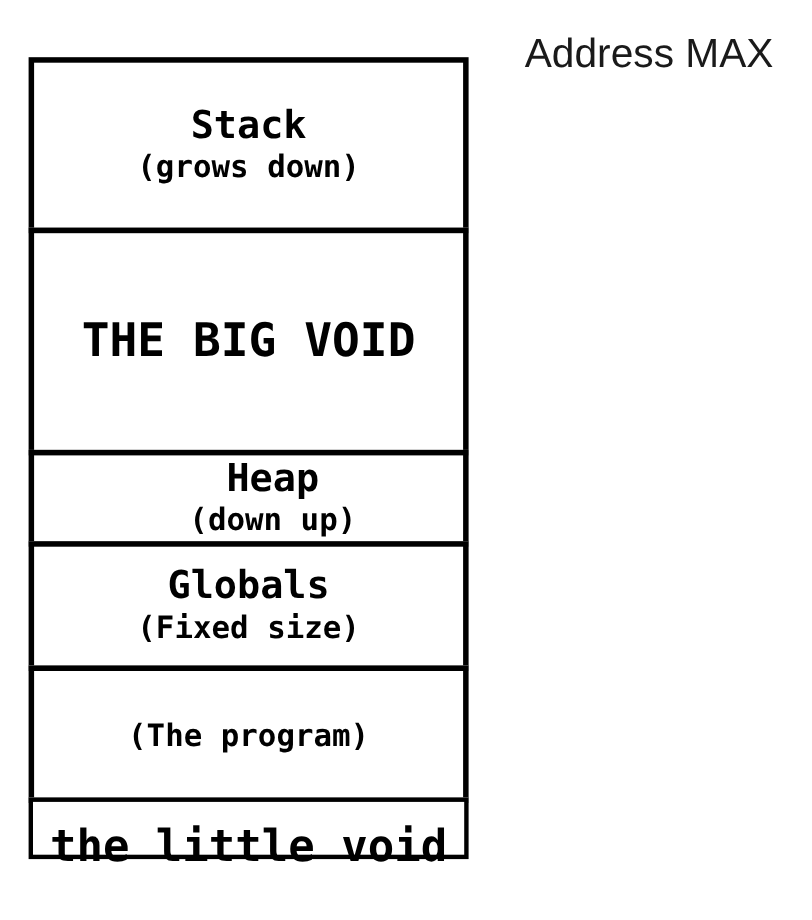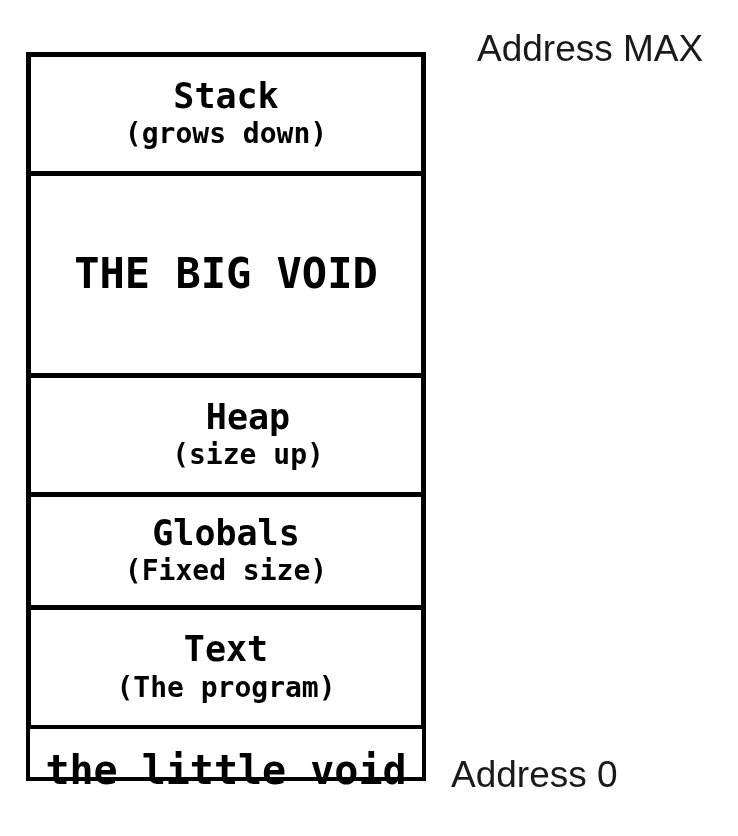--- a/index.html
+++ b/index.html
@@ -52,23 +52,23 @@
   .seg-sub {
     font-family: "DejaVu Sans Mono", "Liberation Mono", monospace;
     font-weight: bold;
     font-size: 28px;
     line-height: 1.15;
     margin-top: 4px;
     white-space: pre;
   }
 
   
-  .seg-stack    { height: 124px; }
+  .seg-stack    { height: 160px; }
   .seg-bigvoid  { height: 207px; }
-  .seg-heap     { height: 124px; padding-left: 44px; }
+  .seg-heap     { height: 88px; padding-left: 44px; }
   .seg-globals  { height: 118px; }
   .seg-text     { height: 125px; }
 
   .seg-bigvoid .seg-title { font-size: 42px; }
 
   
   .seg-little {
     height: 56px;
     border-width: 4px;
     justify-content: center;
@@ -102,36 +102,34 @@
       <div class="seg-title">Stack</div>
       <div class="seg-sub">(grows down)</div>
     </div>
 
     <div class="seg seg-bigvoid">
       <div class="seg-title">THE BIG VOID</div>
     </div>
 
     <div class="seg seg-heap">
       <div class="seg-title">Heap</div>
-      <div class="seg-sub">(size up)</div>
+      <div class="seg-sub">(down up)</div>
     </div>
 
     <div class="seg seg-globals">
       <div class="seg-title">Globals</div>
       <div class="seg-sub">(Fixed size)</div>
     </div>
 
     <div class="seg seg-text">
-      <div class="seg-title">Text</div>
       <div class="seg-sub">(The program)</div>
     </div>
 
     <div class="seg seg-little">
       <div class="seg-title">the little void</div>
     </div>
 
   </div>
 
   <div class="addr-label" id="addr-max">Address MAX</div>
 
-  <div class="addr-label" id="addr-min">Address 0</div>
 
 </div>
 
 </body></html>

